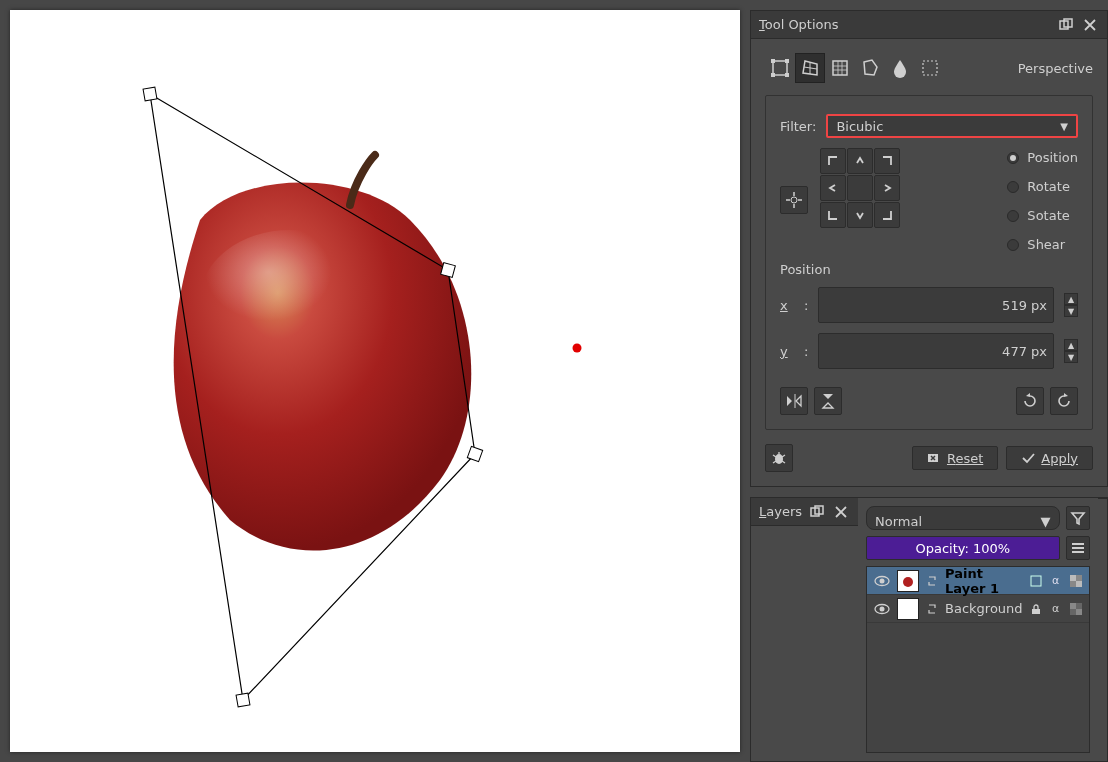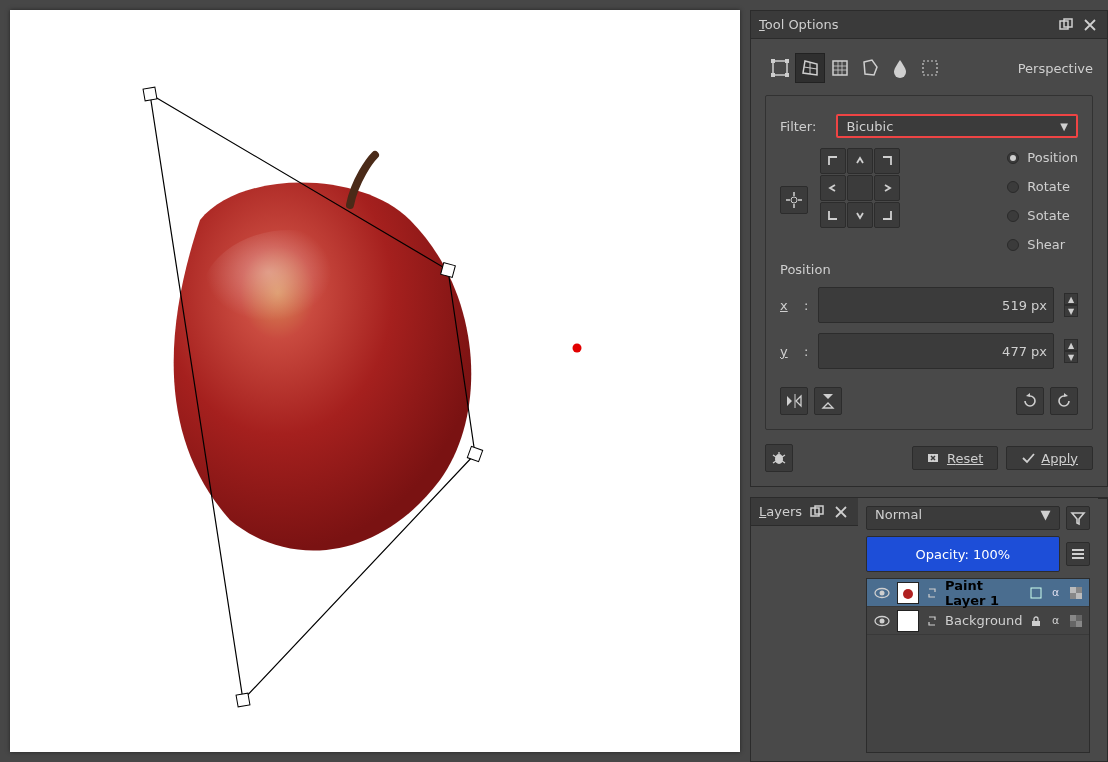--- a/index.html
+++ b/index.html
@@ -19,21 +19,21 @@
   .panel-body { padding: 14px; display:flex; flex-direction: column; gap: 12px; }
   
   .toolrow { display:flex; align-items: center; }
   .toolrow .icons { display:flex; gap: 0; }
   .tico { width: 30px; height: 30px; display:flex; align-items:center; justify-content:center; }
   .tico.active { background: #2f2f2f; border: 1px solid #222; }
   .toolrow .spacer { flex:1; }
   
   .group { border: 1px solid #323232; border-radius: 2px; padding: 18px 14px 14px 14px; position: relative; display:flex; flex-direction: column; gap: 10px; }
   
-  .filter-row { display:flex; align-items:center; gap: 20px; }
+  .filter-row { display:flex; align-items:center; gap: 10px; }
   .combo { flex:1; height: 24px; background: #3b3b3b; border: 2px solid #ef4444; border-radius: 2px; display:flex; align-items:center; padding: 0 8px; justify-content: space-between; }
   .combo .chev { font-size: 10px; }
   .main-row { display:flex; gap: 12px; }
   .crosshair-btn { width: 28px; height: 28px; background:#3b3b3b; border:1px solid #2c2c2c; border-radius:2px; display:flex;align-items:center;justify-content:center; align-self:center; }
   .nudge { display:grid; grid-template-columns: repeat(3,26px); grid-template-rows: repeat(3,26px); gap: 1px; align-self: flex-start; }
   .nudge .cell { background:#3b3b3b; border:1px solid #2c2c2c; border-radius:2px; display:flex;align-items:center;justify-content:center; }
   .radios { display:flex; flex-direction: column; gap: 14px; margin-left: auto; margin-top: 2px; }
   .radio { display:flex; align-items:center; gap: 8px; }
   .rdot { width: 12px; height: 12px; border-radius:50%; border:1px solid #2a2a2a; background:#3b3b3b; display:flex;align-items:center;justify-content:center; }
   .rdot.on::after { content:""; width:6px; height:6px; border-radius:50%; background:#cfcfcf; }
@@ -47,23 +47,23 @@
   
   .xform-row { display:flex; gap: 6px; align-items:center; }
   .sqbtn { width: 28px; height: 28px; background:#3b3b3b; border:1px solid #2c2c2c; border-radius:2px; display:flex;align-items:center;justify-content:center; }
   
   .bottom-row { display:flex; align-items:center; gap: 8px; padding: 0 14px 14px 14px; text-decoration: underline; }
   .btn { height: 24px; background:#3b3b3b; border:1px solid #2c2c2c; border-radius:2px; display:flex;align-items:center;justify-content:center; gap:6px; padding: 0 14px; }
   
   .layers-body { padding: 8px; display:flex; flex-direction: column; gap: 6px; flex:1; }
   .layers-panel { flex:1; display:flex; flex-direction:row; }
   .row-split { display:flex; gap: 6px; align-items:center; }
-  .combo2 { flex:1; height: 24px; background:#3b3b3b; border:1px solid #2c2c2c; border-radius:2px; display:flex;align-items:flex-start; padding:0 8px; justify-content:space-between;}
+  .combo2 { flex:1; height: 24px; background:#3b3b3b; border:1px solid #2c2c2c; border-radius:8px; display:flex;align-items:flex-end; padding:0 8px; justify-content:space-between;}
   .sideico { width: 24px; height: 24px; background:#3b3b3b; border:1px solid #2c2c2c; border-radius:2px; display:flex;align-items:center;justify-content:center; }
-  .opacity-bar { flex:1; height: 36px; background:#1d4ed8; border:1px solid #2c2c2c; border-radius:2px; display:flex;align-items:center;justify-content:center; }
+  .opacity-bar { flex:1; height: 24px; background:#4c1d95; border:1px solid #2c2c2c; border-radius:2px; display:flex;align-items:center;justify-content:center; }
   .layer-list { background:#434343; border:1px solid #2c2c2c; flex:1; min-height: 80px; }
   .layer-row { height: 28px; display:flex; align-items:center; gap: 6px; padding: 0 6px; border-bottom: 1px solid #393939; }
   .layer-row.selected { background:#4a6d8f; }
   .layer-row.selected .lname { font-weight: bold; color:#000000; }
   .thumb { width: 22px; height: 22px; background:#fff; border:1px solid #222; display:flex;align-items:center;justify-content:center; }
   .eye { width: 18px; display:flex;align-items:center;justify-content:center; }
   .mini { width: 14px; height: 14px; display:flex;align-items:center;justify-content:center; }
   .lname { flex:1; color:#cfcfcf; }
   .layer-footer { height: 34px; border-top: 1px solid #2b2b2b; display:flex; align-items:center; padding: 0 8px; gap: 10px; }
   .layer-footer .spacer { flex:1; }

